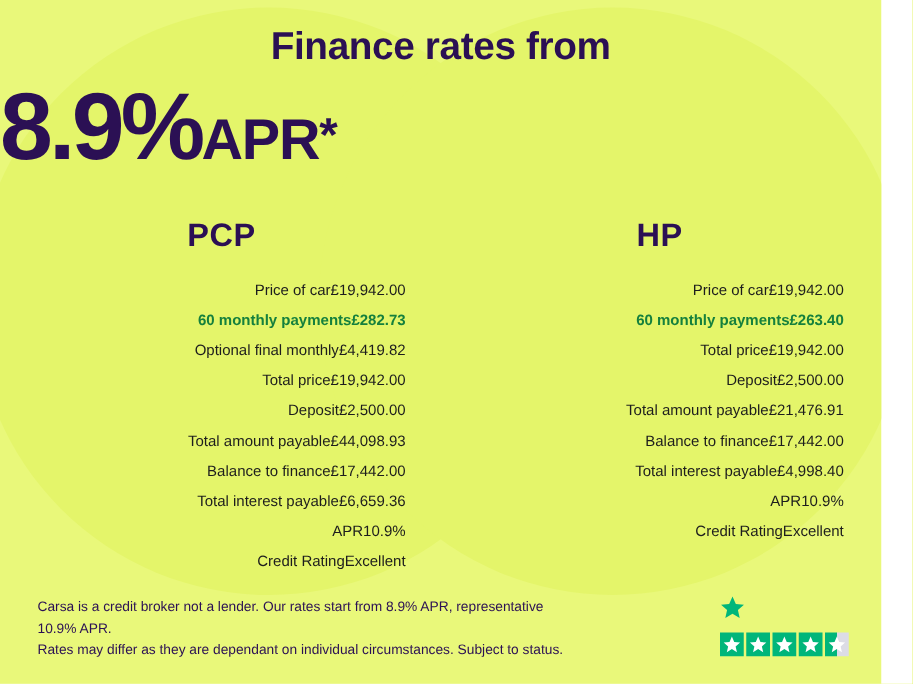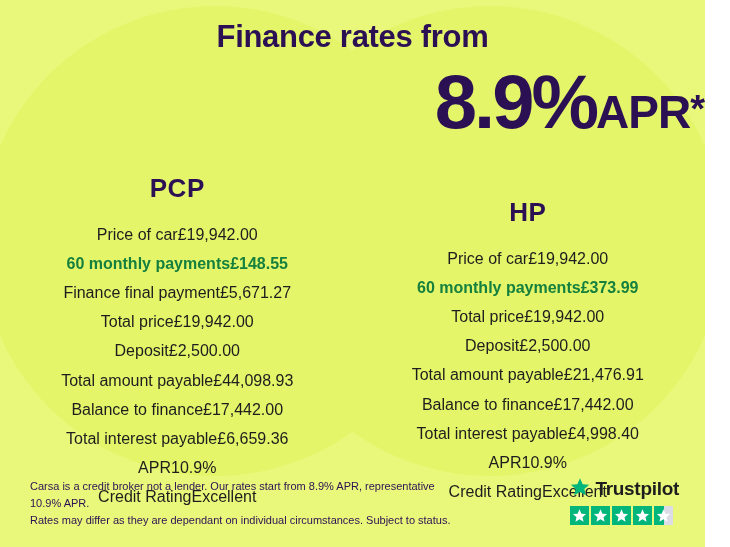--- a/index.html
+++ b/index.html
@@ -47,21 +47,21 @@
   .headline {
     text-align: center;
     color: #2b1054;
     font-size: 31px;
     font-weight: bold;
     letter-spacing: -0.3px;
     padding-top: 20px;
     line-height: 1.1;
   }
   .rate-line {
-    text-align: right;
+    text-align: left;
     color: #2b1054;
     margin-top: 4px;
     white-space: nowrap;
   }
   .rate-big {
     font-size: 76px;
     font-weight: bold;
     letter-spacing: -3px;
     vertical-align: baseline;
   }
@@ -80,34 +80,34 @@
     display: flex;
     margin-top: 28px;
     padding: 0 30px;
     box-sizing: border-box;
   }
   .col {
     flex: 1 1 50%;
     box-sizing: border-box;
   }
   .col-left { padding-right: 28px; }
-  .col-right { padding-left: 28px; margin-top: 24px; }
+  .col-right { padding-left: 28px; }
   .col-title {
     text-align: center;
     color: #2b1054;
     font-size: 26px;
     font-weight: bold;
     letter-spacing: 0.5px;
     margin-bottom: 16px;
   }
   .row {
     display: flex;
-    justify-content: center;
+    justify-content: flex-end;
     align-items: baseline;
-    font-size: 16px;
+    font-size: 12px;
     color: #1d1d1d;
     padding: 4.6px 0 4.6px 0;
     line-height: 1.25;
   }
   .row .label { text-align: left; }
   .row .value { text-align: right; white-space: nowrap; }
   .row.bold .label,
   .row.bold .value {
     font-weight: bold;
     color: #15803d;
@@ -175,25 +175,25 @@
 
       <div class="col col-left">
         <div class="col-title">PCP</div>
 
         <div class="row">
           <span class="label">Price of car</span>
           <span class="value">£19,942.00</span>
         </div>
         <div class="row bold">
           <span class="label">60 monthly payments</span>
-          <span class="value">£148.55</span>
-        </div>
-        <div class="row">
-          <span class="label">Finance final payment</span>
-          <span class="value">£5,671.27</span>
+          <span class="value">£282.73</span>
+        </div>
+        <div class="row">
+          <span class="label">Optional final monthly</span>
+          <span class="value">£4,419.82</span>
         </div>
         <div class="row">
           <span class="label">Total price</span>
           <span class="value">£19,942.00</span>
         </div>
         <div class="row">
           <span class="label">Deposit</span>
           <span class="value">£2,500.00</span>
         </div>
         <div class="row">
@@ -220,21 +220,21 @@
 
       <div class="col col-right">
         <div class="col-title">HP</div>
 
         <div class="row">
           <span class="label">Price of car</span>
           <span class="value">£19,942.00</span>
         </div>
         <div class="row bold">
           <span class="label">60 monthly payments</span>
-          <span class="value">£373.99</span>
+          <span class="value">£263.40</span>
         </div>
         <div class="row">
           <span class="label">Total price</span>
           <span class="value">£19,942.00</span>
         </div>
         <div class="row">
           <span class="label">Deposit</span>
           <span class="value">£2,500.00</span>
         </div>
         <div class="row">
@@ -266,21 +266,20 @@
       <div>Rates may differ as they are dependant on individual circumstances. Subject to status.</div>
     </div>
 
     <div class="trustpilot">
       <div class="tp-top">
         <span>
           <svg width="20" height="20" viewBox="0 0 24 24" aria-hidden="true">
             <polygon points="12,1.5 15.2,8.6 23,9.3 17.2,14.4 18.9,22 12,18 5.1,22 6.8,14.4 1,9.3 8.8,8.6" fill="#00b67a"></polygon>
           </svg>
         </span>
-        <span class="tp-name">Trustpilot</span>
       </div>
       <div class="tp-stars">
         <span class="tp-star">
           <svg width="15" height="15" viewBox="0 0 24 24" aria-hidden="true">
               <polygon points="12,2 15,9 22.5,9.6 16.8,14.6 18.5,22 12,18 5.5,22 7.2,14.6 1.5,9.6 9,9" fill="#ffffff"></polygon>
             </svg>
         </span>
         <span class="tp-star">
           <svg width="15" height="15" viewBox="0 0 24 24" aria-hidden="true">
               <polygon points="12,2 15,9 22.5,9.6 16.8,14.6 18.5,22 12,18 5.5,22 7.2,14.6 1.5,9.6 9,9" fill="#ffffff"></polygon>

